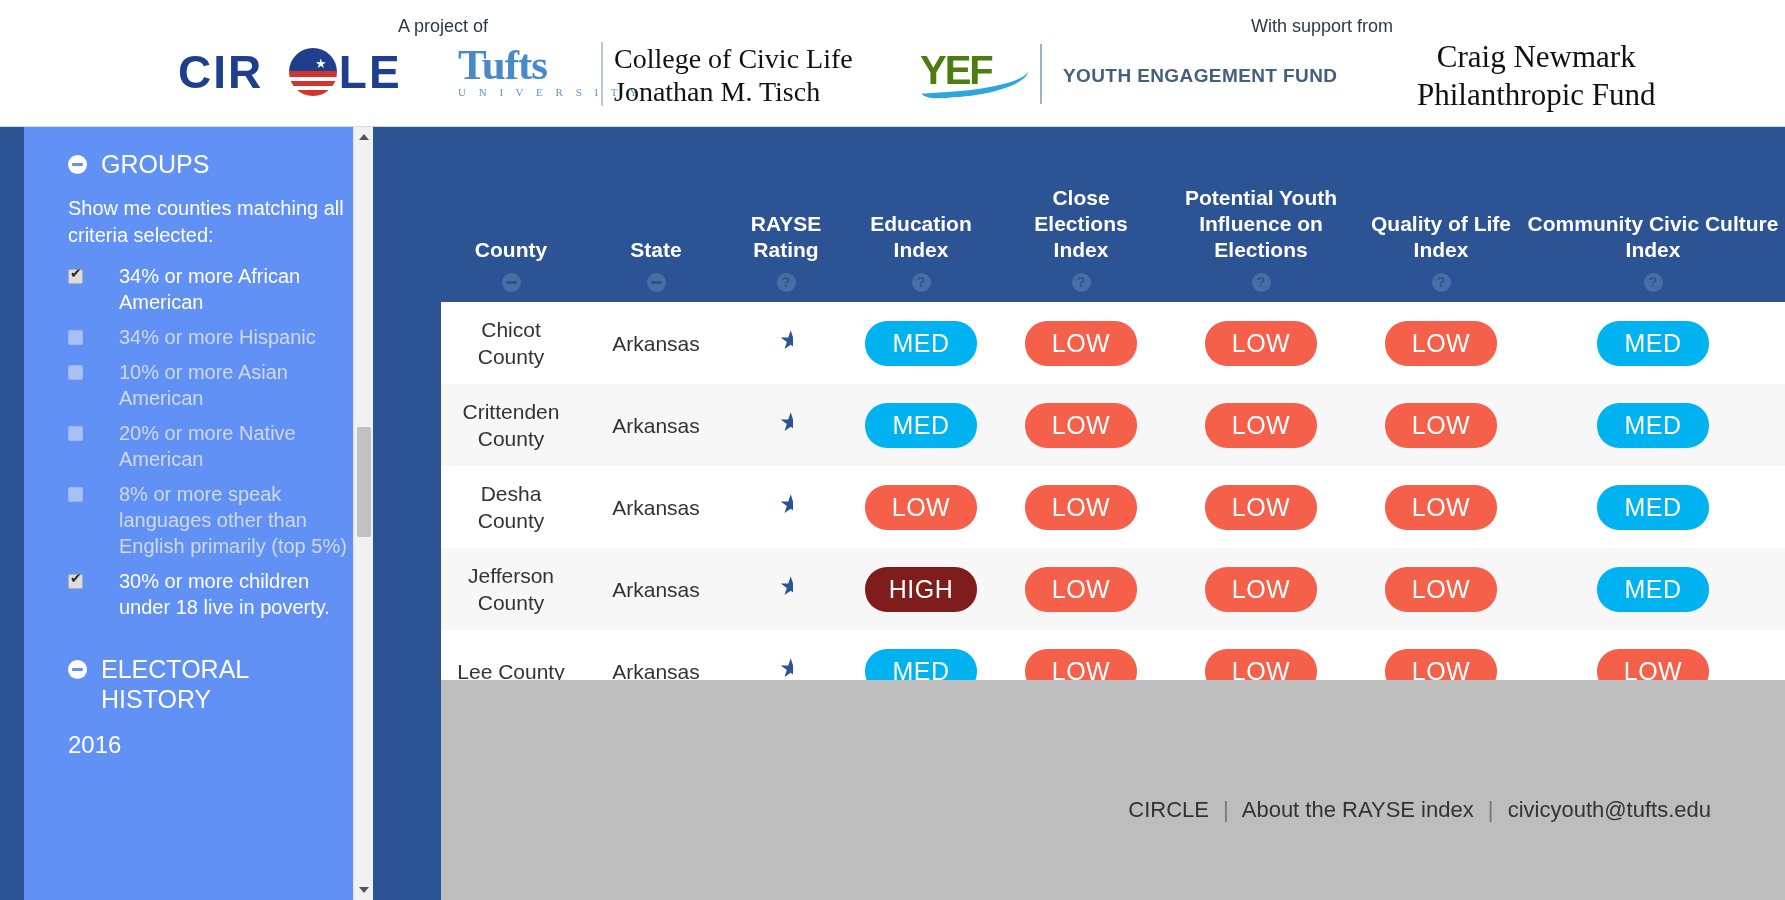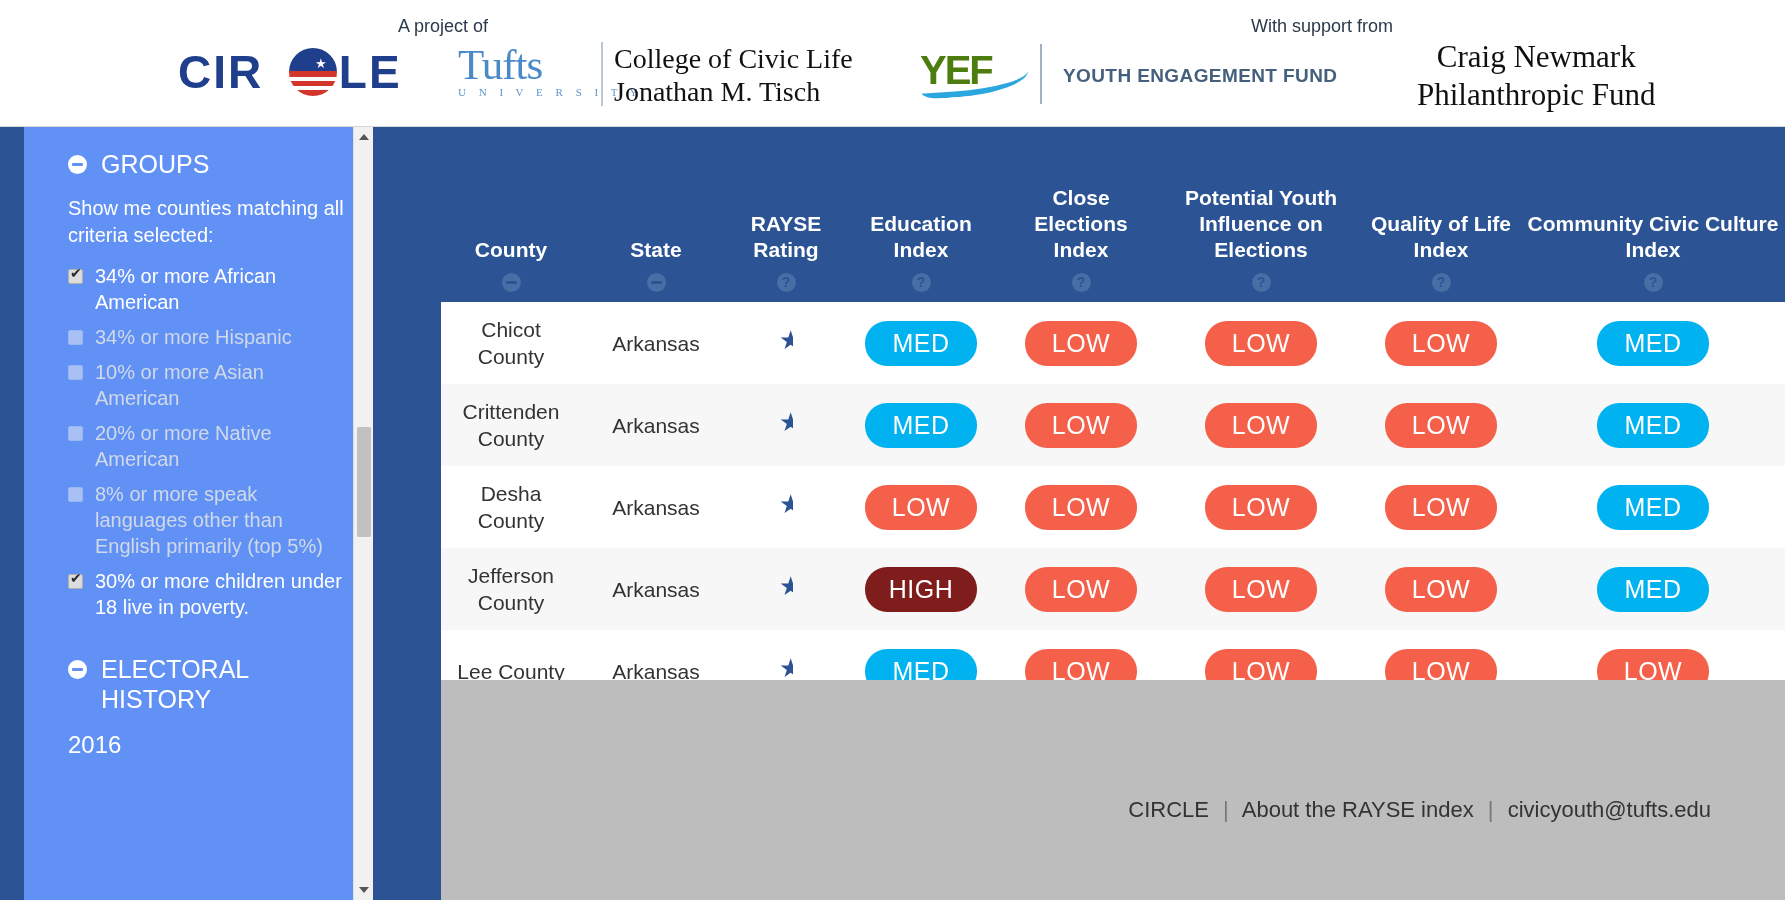--- a/index.html
+++ b/index.html
@@ -57,21 +57,21 @@
   }
   .circle-logo .cl-star {
     position: absolute; left: 26px; top: 9px;
     color: #ffffff; font-size: 13px; line-height: 13px;
   }
 
   
   .tufts-logo { position: absolute; left: 458px; top: 46px; }
   .tufts-word {
     font-family: "Liberation Serif", serif;
-    font-weight: normal; font-size: 43px;
+    font-weight: bold; font-size: 43px;
     color: #4a89c8; line-height: 38px;
     letter-spacing: -1px;
   }
   .tufts-sub {
     font-family: "Liberation Serif", serif;
     font-size: 11px; letter-spacing: 5px;
     color: #5f95cc; margin-top: 2px;
   }
   .tufts-divider {
     position: absolute; left: 601px; top: 42px;
@@ -179,21 +179,21 @@
   }
   .sb-check-row.checked .sb-box {
     background: #dcdcdc; border: 1px solid #b0b0b0;
   }
   .sb-check-row.checked .sb-box::after {
     content: "✔";
     position: absolute; left: 1px; top: -4px;
     font-size: 14px; color: #2b2b2b; line-height: 15px;
   }
   .sb-label {
-    color: #ffffff; font-size: 20px; line-height: 26px;
+    color: #ffffff; font-size: 20px; line-height: 26px; margin-left: 24px;
   }
   .sb-check-row.disabled .sb-label { color: #cfd9e8; }
   .sb-year {
     color: #ffffff; font-size: 24px; line-height: 30px;
     margin-top: 16px;
   }
 
   
   .sb-scrollbar {
     position: absolute; right: 0; top: 0;

